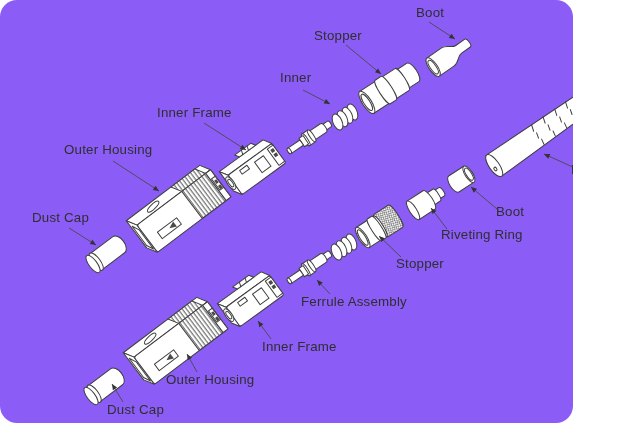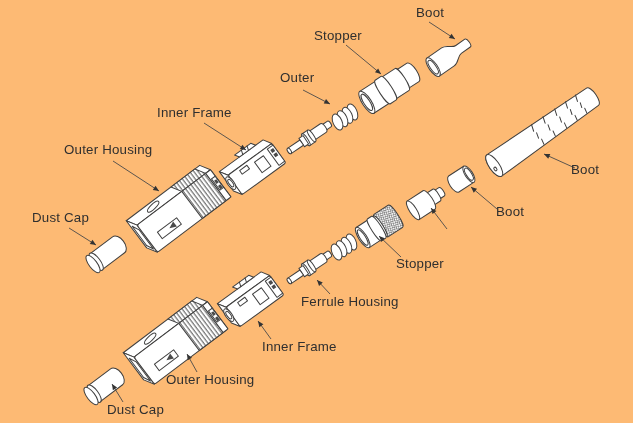--- a/index.html
+++ b/index.html
@@ -1,21 +1,22 @@
 <!DOCTYPE html>
 <html><head>
 <meta charset="utf-8">
 <style>
   html,body{margin:0;padding:0;background:#ffffff;}
   .canvas{
     position:relative;
-    width:633px;height:423px;
-    background:#fdba74;
+    width:573px;height:423px;
+    background:#8b5cf6;
     overflow:hidden;
     font-family:"Liberation Sans", sans-serif;
+    border-radius:17px;
   }
   .canvas svg{position:absolute;left:0;top:0;}
   .lbl{
     position:absolute;
     font:13.3px/1.1 "Liberation Sans", sans-serif;
     color:#2f2f2f;
     white-space:nowrap;
     letter-spacing:.2px;
   }
 </style>
@@ -208,26 +209,27 @@
     <path d="M 401 257 L 379 236" marker-end="url(#ah)"></path>
     <path d="M 330 294 L 317 280" marker-end="url(#ah)"></path>
     <path d="M 271 339 L 258 321" marker-end="url(#ah)"></path>
     <path d="M 197 372 L 187 354" marker-end="url(#ah)"></path>
     <path d="M 123 402 L 112 384" marker-end="url(#ah)"></path>
   </g>
 </svg>
 
 <span class="lbl" style="left:416px;top:6px">Boot</span>
 <span class="lbl" style="left:314px;top:29px">Stopper</span>
-<span class="lbl" style="left:280px;top:71px">Outer</span>
+<span class="lbl" style="left:280px;top:71px">Inner</span>
 <span class="lbl" style="left:157px;top:106px">Inner Frame</span>
 <span class="lbl" style="left:64px;top:143px">Outer Housing</span>
 <span class="lbl" style="left:32px;top:211px">Dust Cap</span>
 
 <span class="lbl" style="left:571px;top:163px">Boot</span>
 <span class="lbl" style="left:496px;top:205px">Boot</span>
+<span class="lbl" style="left:441px;top:228px">Riveting Ring</span>
 <span class="lbl" style="left:396px;top:257px">Stopper</span>
-<span class="lbl" style="left:301px;top:295px">Ferrule Housing</span>
+<span class="lbl" style="left:301px;top:295px">Ferrule Assembly</span>
 <span class="lbl" style="left:262px;top:340px">Inner Frame</span>
 <span class="lbl" style="left:166px;top:373px">Outer Housing</span>
 <span class="lbl" style="left:107px;top:403px">Dust Cap</span>
 
 </div>
 
 </body></html>

